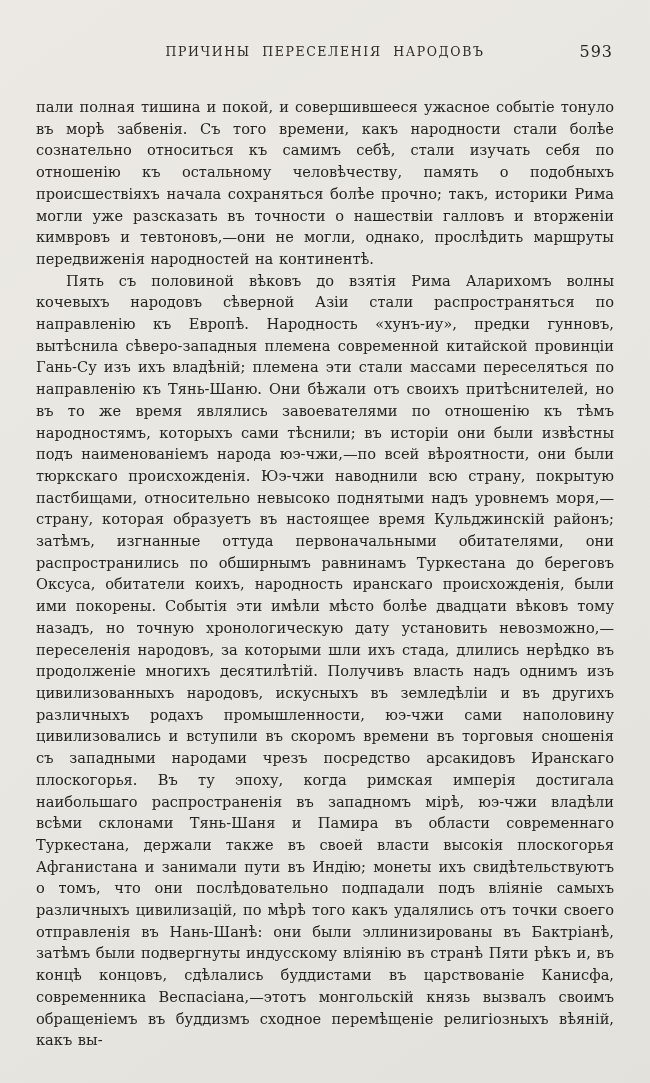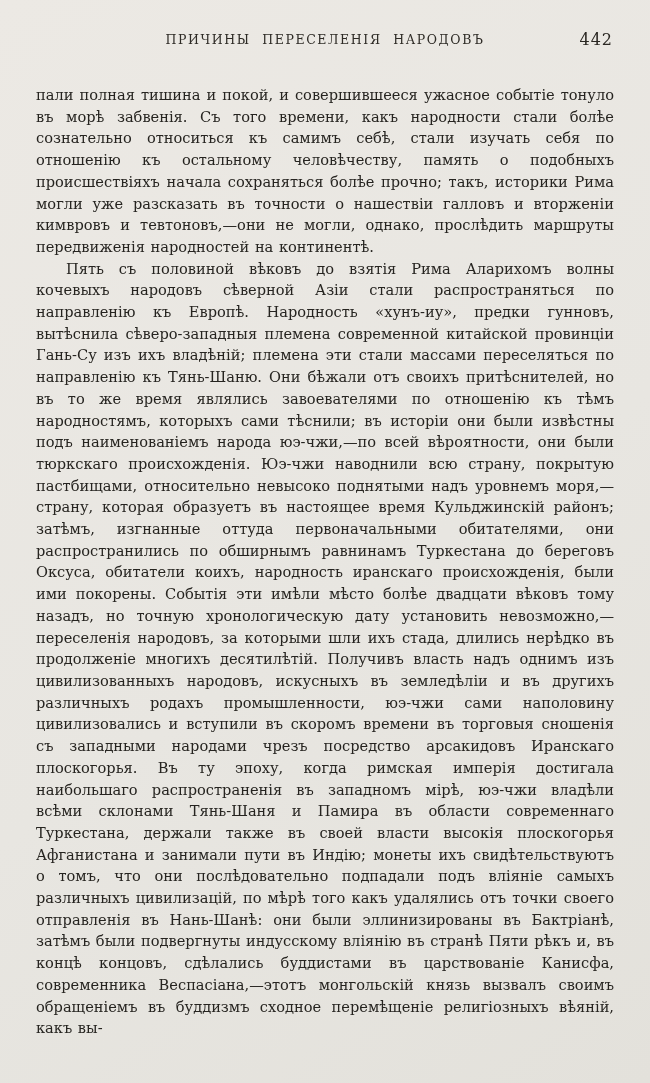--- a/index.html
+++ b/index.html
@@ -15,21 +15,21 @@
     background: #e9e7e2;
     background: linear-gradient(145deg, #ece9e4 0%, #e8e6e1 55%, #e3e1db 100%);
     color: #2a2722;
     font-family: "DejaVu Serif", "Liberation Serif", serif;
     overflow: hidden;
     box-sizing: border-box;
   }
   .running-head-row {
     position: relative;
     height: 26px;
-    margin-top: 32px;
+    margin-top: 44px;
   }
   .running-head {
     position: absolute;
     left: 0;
     right: 0;
     text-align: center;
     font-size: 12.5px;
     letter-spacing: 1.6px;
     word-spacing: 6px;
     color: #2e2b26;
@@ -59,21 +59,21 @@
     text-indent: 30px;
   }
 </style>
 </head>
 <body>
 
 <div class="page">
 
   <div class="running-head-row">
     <div class="running-head">ПРИЧИНЫ ПЕРЕСЕЛЕНІЯ НАРОДОВЪ</div>
-    <div class="page-number">442</div>
+    <div class="page-number">593</div>
   </div>
 
   <div class="body-text">
     <p class="no-indent">пали полная тишина и покой, и совершившееся ужасное событіе тонуло въ морѣ забвенія. Съ того времени, какъ народности стали болѣе сознательно относиться къ самимъ себѣ, стали изучать себя по отношенію къ остальному человѣчеству, память о подобныхъ происшествіяхъ начала сохраняться болѣе прочно; такъ, историки Рима могли уже разсказать въ точности о нашествіи галловъ и вторженіи кимвровъ и тевтоновъ,—они не могли, однако, прослѣдить маршруты передвиженія народностей на континентѣ.</p>
     <p class="indent">Пять съ половиной вѣковъ до взятія Рима Аларихомъ волны кочевыхъ народовъ сѣверной Азіи стали распространяться по направленію къ Европѣ. Народность «хунъ-иу», предки гунновъ, вытѣснила сѣверо-западныя племена современной китайской провинціи Гань-Су изъ ихъ владѣній; племена эти стали массами переселяться по направленію къ Тянь-Шаню. Они бѣжали отъ своихъ притѣснителей, но въ то же время являлись завоевателями по отношенію къ тѣмъ народностямъ, которыхъ сами тѣснили; въ исторіи они были извѣстны подъ наименованіемъ народа юэ-чжи,—по всей вѣроятности, они были тюркскаго происхожденія. Юэ-чжи наводнили всю страну, покрытую пастбищами, относительно невысоко поднятыми надъ уровнемъ моря,—страну, которая образуетъ въ настоящее время Кульджинскій районъ; затѣмъ, изгнанные оттуда первоначальными обитателями, они распространились по обширнымъ равнинамъ Туркестана до береговъ Оксуса, обитатели коихъ, народность иранскаго происхожденія, были ими покорены. Событія эти имѣли мѣсто болѣе двадцати вѣковъ тому назадъ, но точную хронологическую дату установить невозможно,—переселенія народовъ, за которыми шли ихъ стада, длились нерѣдко въ продолженіе многихъ десятилѣтій. Получивъ власть надъ однимъ изъ цивилизованныхъ народовъ, искусныхъ въ земледѣліи и въ другихъ различныхъ родахъ промышленности, юэ-чжи сами наполовину цивилизовались и вступили въ скоромъ времени въ торговыя сношенія съ западными народами чрезъ посредство арсакидовъ Иранскаго плоскогорья. Въ ту эпоху, когда римская имперія достигала наибольшаго распространенія въ западномъ мірѣ, юэ-чжи владѣли всѣми склонами Тянь-Шаня и Памира въ области современнаго Туркестана, держали также въ своей власти высокія плоскогорья Афганистана и занимали пути въ Индію; монеты ихъ свидѣтельствуютъ о томъ, что они послѣдовательно подпадали подъ вліяніе самыхъ различныхъ цивилизацій, по мѣрѣ того какъ удалялись отъ точки своего отправленія въ Нань-Шанѣ: они были эллинизированы въ Бактріанѣ, затѣмъ были подвергнуты индусскому вліянію въ странѣ Пяти рѣкъ и, въ концѣ концовъ, сдѣлались буддистами въ царствованіе Канисфа, современника Веспасіана,—этотъ монгольскій князь вызвалъ своимъ обращеніемъ въ буддизмъ сходное перемѣщеніе религіозныхъ вѣяній, какъ вы-</p>
   </div>
 
 </div>
 
 </body></html>

